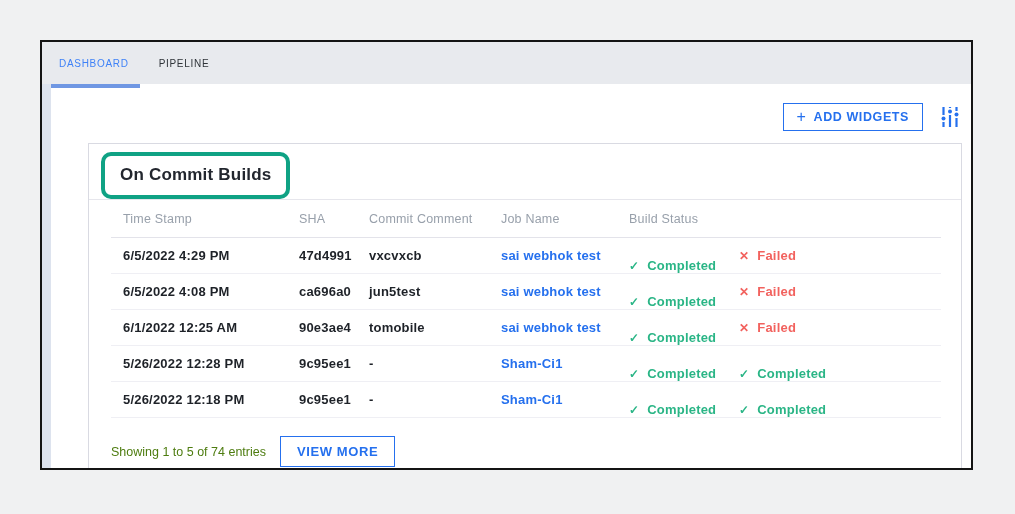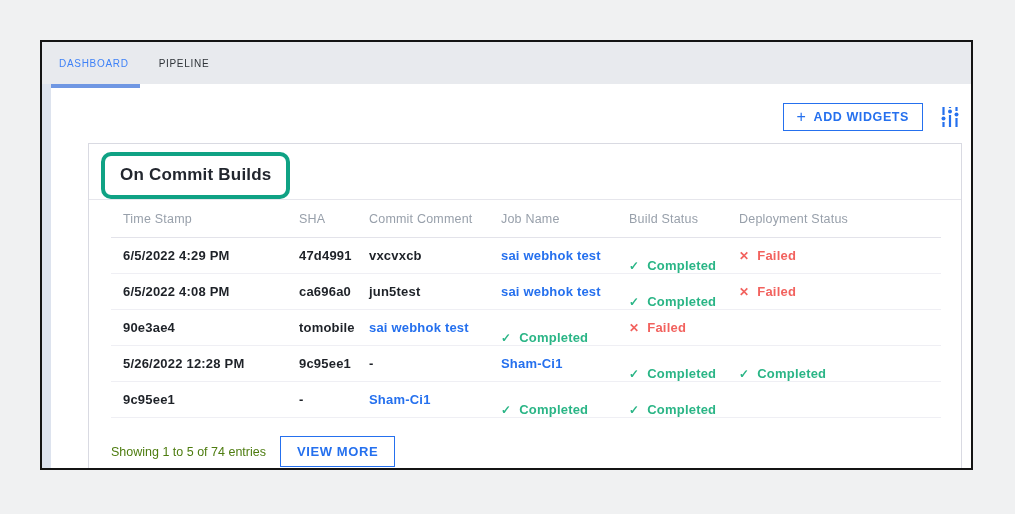--- a/index.html
+++ b/index.html
@@ -130,21 +130,20 @@
       </div>
     </div>
 
     <div class="table">
       <div class="thead">
         <span>Time Stamp</span>
         <span>SHA</span>
         <span>Commit Comment</span>
         <span>Job Name</span>
         <span>Build Status</span>
-        <span>Deployment Status</span>
       </div>
       <div>
   <div class="trow">
     <div class="c-time">6/5/2022 4:29 PM</div>
     <div class="c-sha">47d4991</div>
     <div class="c-comment">vxcvxcb</div>
     <div class="c-job">sai webhok test</div>
     <div class="status c-build ok">
       <span class="sicon">✓</span><span class="stext">Completed</span>
     </div>
@@ -160,20 +159,21 @@
     <div class="c-job">sai webhok test</div>
     <div class="status c-build ok">
       <span class="sicon">✓</span><span class="stext">Completed</span>
     </div>
     <div class="status c-deploy fail">
       <span class="sicon">✕</span><span class="stext">Failed</span>
     </div>
   </div>
 
   <div class="trow">
+    <div class="c-time">6/1/2022 12:25 AM</div>
     <div class="c-sha">90e3ae4</div>
     <div class="c-comment">tomobile</div>
     <div class="c-job">sai webhok test</div>
     <div class="status c-build ok">
       <span class="sicon">✓</span><span class="stext">Completed</span>
     </div>
     <div class="status c-deploy fail">
       <span class="sicon">✕</span><span class="stext">Failed</span>
     </div>
   </div>
@@ -185,20 +185,21 @@
     <div class="c-job">Sham-Ci1</div>
     <div class="status c-build ok">
       <span class="sicon">✓</span><span class="stext">Completed</span>
     </div>
     <div class="status c-deploy ok">
       <span class="sicon">✓</span><span class="stext">Completed</span>
     </div>
   </div>
 
   <div class="trow">
+    <div class="c-time">5/26/2022 12:18 PM</div>
     <div class="c-sha">9c95ee1</div>
     <div class="c-comment">-</div>
     <div class="c-job">Sham-Ci1</div>
     <div class="status c-build ok">
       <span class="sicon">✓</span><span class="stext">Completed</span>
     </div>
     <div class="status c-deploy ok">
       <span class="sicon">✓</span><span class="stext">Completed</span>
     </div>
   </div>

